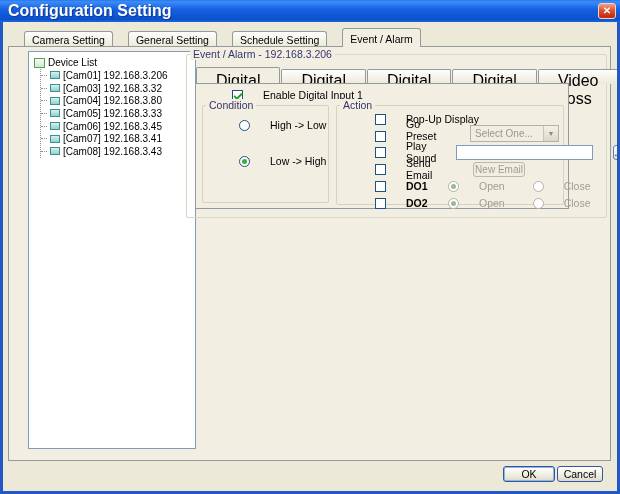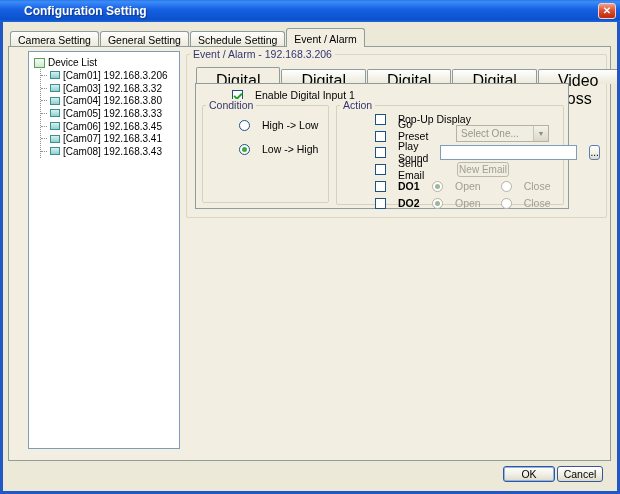--- a/index.html
+++ b/index.html
@@ -4,43 +4,43 @@
 <style>
   * { margin:0; padding:0; box-sizing:border-box; }
   html,body { width:620px; height:494px; }
   body { font-family:"Liberation Sans", sans-serif; font-size:10.5px; color:#000; }
 
   .window { position:absolute; left:0; top:0; width:620px; height:494px;
             background:#2258c5; }
   .titlebar { position:absolute; left:0; top:0; width:620px; height:22px;
               background:linear-gradient(to bottom,#2a78e8 0%,#3c8cf8 8%,#1661e4 42%,#0b51cc 88%,#1b66e0 100%);
               display:flex; align-items:center; }
-  .title { color:#fff; font-weight:bold; font-size:12px; padding-left:24px;
+  .title { color:#fff; font-weight:bold; font-size:16px; padding-left:8px;
            text-shadow:1px 1px 1px #123a8a; }
   .close-btn { position:absolute; right:4px; top:3px; width:18px; height:16px;
                border:1px solid #f2d5c8; border-radius:3px;
                background:linear-gradient(to bottom,#f0a18a 0%,#dd5335 45%,#c22f12 90%);
                color:#fff; font-size:10px; font-weight:bold; text-align:center;
                line-height:14px; cursor:pointer; }
 
   .body { position:absolute; left:3px; top:22px; width:614px; height:469px;
           background:#ece9d8; overflow:hidden; }
 
   
   .tabstrip { position:absolute; left:7px; top:6px; height:19px; display:flex; align-items:flex-end; }
   .tab { border:1px solid #919b9c; border-bottom:none; border-radius:3px 3px 0 0;
          background:linear-gradient(to bottom,#fefefe,#ece9d8);
-         padding:2px 7px; margin-right:1px; height:16px; font-size:10.5px; cursor:pointer; }
+         padding:2px 7px; margin-right:1px; height:16px; font-size:10.5px; cursor:pointer;margin-left:14px; }
   .tab.active { background:#f2efe2; height:19px; position:relative; z-index:3;
                 padding-top:4px; font-weight:normal; }
   .page { position:absolute; left:5px; top:24px; width:603px; height:415px;
           border:1px solid #919b9c; background:#f2efe2; z-index:2; }
 
   
-  .device-box { position:absolute; left:25px; top:29px; width:152px; height:398px;
+  .device-box { position:absolute; left:25px; top:29px; width:168px; height:398px;
                 background:#fff; border:1px solid #7f9db9; z-index:4;
                 padding:4px 2px 2px 5px; overflow:hidden; }
   .tree-row { display:flex; align-items:center; gap:3px; height:13px; font-size:10px; cursor:pointer; white-space:nowrap; }
   .root-icon { width:11px; height:10px; flex:0 0 auto; background:linear-gradient(#f4fbf4,#cfe9cf);
                border:1px solid #58a058; }
   .tree-children { margin-left:6px; border-left:1px dotted #8f8f8f; }
   .tree-item { display:flex; align-items:center; gap:3px; height:12.7px; font-size:10px; cursor:pointer; white-space:nowrap; }
   .dash { width:6px; height:1px; border-top:1px dotted #8f8f8f; flex:0 0 auto; }
   .cam-icon { width:10px; height:8px; flex:0 0 auto;
               background:linear-gradient(#d8f0f0,#8fd0d0);
@@ -55,21 +55,21 @@
   
   .tabstrip-inner { position:absolute; left:9px; top:12px; height:17px; display:flex; align-items:flex-end; z-index:5; }
   .tab-sm { border:1px solid #919b9c; border-bottom:none; border-radius:2px 2px 0 0;
             background:linear-gradient(to bottom,#fefefe,#ece9d8);
             padding:2px 19px; margin-right:1px; height:15px; font-size:16px; cursor:pointer; }
   .tab-sm.active { background:#f2efe2; height:17px; padding-top:4px; position:relative; z-index:6; }
   .panel-inner { position:absolute; left:8px; top:28px; width:374px; height:126px;
                  border:1px solid #919b9c; background:#f2efe2; z-index:5; }
 
   
-  .row { display:flex; align-items:center; gap:12px; position:absolute; height:14px;padding-left:28px; }
+  .row { display:flex; align-items:center; gap:20px; position:absolute; height:14px;padding-left:28px; }
   .cb { width:11px; height:11px; background:#fff; border:1px solid #1c5180; flex:0 0 auto; position:relative; cursor:pointer; }
   .cb.checked::after { content:""; position:absolute; left:1px; top:2px; width:6px; height:3px;
                        border-left:2px solid #21a121; border-bottom:2px solid #21a121;
                        transform:rotate(-45deg); }
   .radio { width:11px; height:11px; border-radius:50%; background:#fff; border:1px solid #1c5180;
            flex:0 0 auto; position:relative; cursor:pointer; }
   .radio.sel::after { content:""; position:absolute; left:2px; top:2px; width:5px; height:5px;
                       border-radius:50%; background:#3faa3f; }
   .radio.dis { border-color:#b5b1a3; }
   .radio.dis::after { background:#9db69d; }
@@ -174,21 +174,21 @@
           <span class="cb checked"></span>
           <span>Enable Digital Input 1</span>
         </div>
 
         <div class="group" style="left:6px; top:21px; width:127px; height:98px;">
           <span class="group-label">Condition</span>
           <div class="row" style="left:8px; top:12px;">
             <span class="radio"></span>
             <span>High -&gt; Low</span>
           </div>
-          <div class="row" style="left:8px; top:36px;text-align:center;">
+          <div class="row" style="left:8px; top:48px;text-align:center;">
             <span class="radio sel"></span>
             <span>Low -&gt; High</span>
           </div>
         </div>
 
         <div class="group" style="left:140px; top:21px; width:228px; height:100px;">
           <span class="group-label">Action</span>
 
           <div class="row" style="left:10px; top:6px;">
             <span class="cb"></span>

